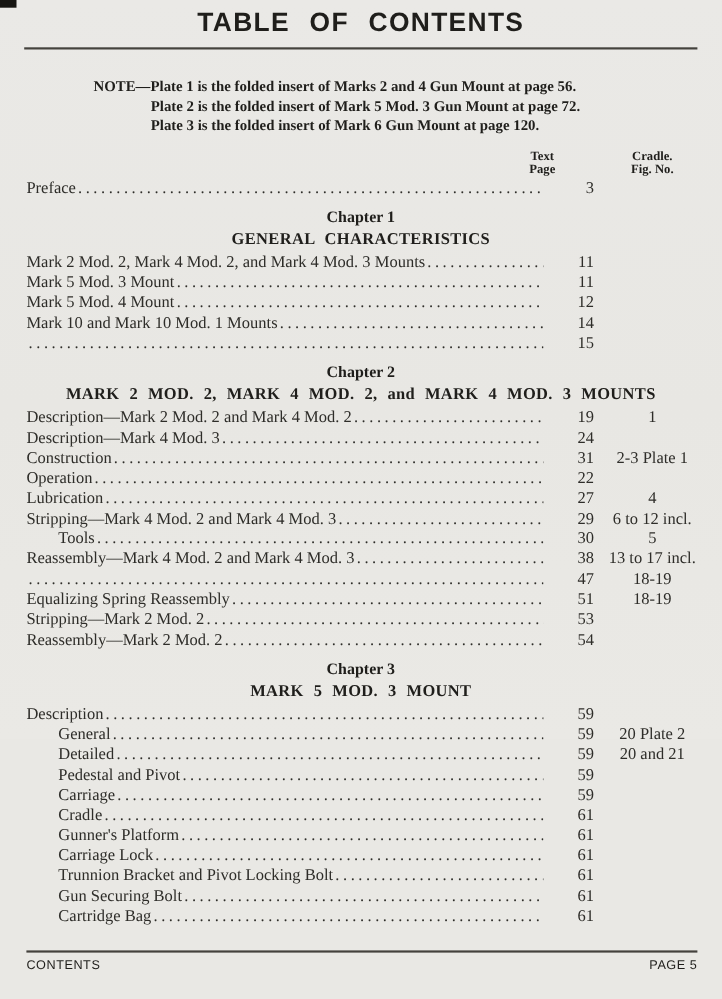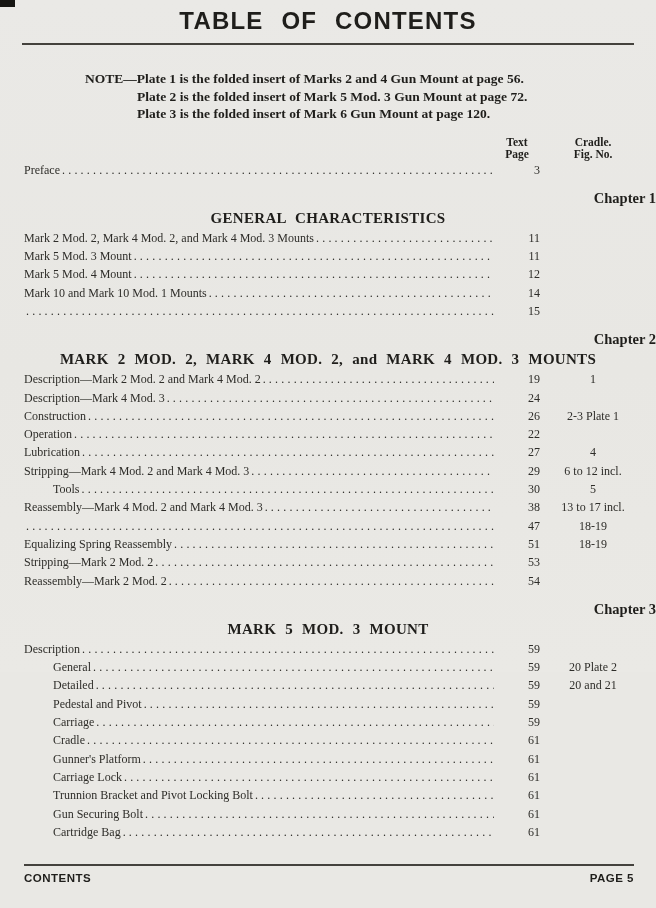--- a/index.html
+++ b/index.html
@@ -46,67 +46,68 @@
     color:var(--heading-ink);
   }
   .note-line.cont{margin-left:52px;}
   .col-heads{
     display:flex;
     margin:13px 10px 2px 24px;
     font-weight:700;
     font-size:11.5px;line-height:12.5px;
     text-align:center;
     color:var(--heading-ink);
+    gap:24px;
   }
   .col-heads .spacer{flex:1;}
   .page-head{width:46px;}
   .illus-head{width:106px;}
   .toc-row{
     display:flex;align-items:baseline;
     height:var(--row-h);
     margin:0 10px 0 24px;
-    font-size:12px;
+    font-size:15px;
     white-space:nowrap;
     justify-content:flex-end;
   }
   .toc-row.indent .label{padding-left:29px;}
   .toc-row .label{flex:none;}
   .toc-row .dots{
     flex:1;
     overflow:hidden;
     white-space:nowrap;
     letter-spacing:3.2px;
     padding-left:2px;
     color:var(--ink);
   }
   .dots::after{
     content:"........................................................................................................................................";
   }
   .pagecol{flex:none;width:46px;text-align:right;}
   .illuscol{flex:none;width:106px;text-align:center;}
   .chapter{margin-top:7px;}
   .chapter-heading{
-    text-align:right;font-weight:700;
+    text-align:center;font-weight:700;
     font-size:14.5px;line-height:20px;
     color:var(--heading-ink);
   }
   .chapter-title{
     text-align:center;font-weight:700;
     font-size:15px;line-height:20px;
     letter-spacing:0.3px;word-spacing:5px;
     color:var(--heading-ink);
   }
   .chapter .rows{margin-top:3px;}
   .footer{
     position:absolute;left:24px;right:22px;top:864px;
     border-top:2.5px solid var(--rule);
     padding-top:6px;
     display:flex;justify-content:space-between;
     font-family:"Liberation Sans",sans-serif;
-    font-weight:700;font-size:11.5px;letter-spacing:0.5px;
+    font-weight:400;font-size:11.5px;letter-spacing:0.5px;
     color:var(--heading-ink);
   }
 </style>
 </head>
 <body>
 
 <div class="page">
   <div class="scan-artifact"></div>
 
   <h1 class="doc-title">TABLE OF CONTENTS</h1>
@@ -186,21 +187,21 @@
           </div>
           <div class="toc-row">
             <span class="label">Description—Mark 4 Mod. 3</span>
             <span class="dots"></span>
             <span class="pagecol">24</span>
             <span class="illuscol"></span>
           </div>
           <div class="toc-row">
             <span class="label">Construction</span>
             <span class="dots"></span>
-            <span class="pagecol">26</span>
+            <span class="pagecol">31</span>
             <span class="illuscol">2-3 Plate 1</span>
           </div>
           <div class="toc-row">
             <span class="label">Operation</span>
             <span class="dots"></span>
             <span class="pagecol">22</span>
             <span class="illuscol"></span>
           </div>
           <div class="toc-row">
             <span class="label">Lubrication</span>

